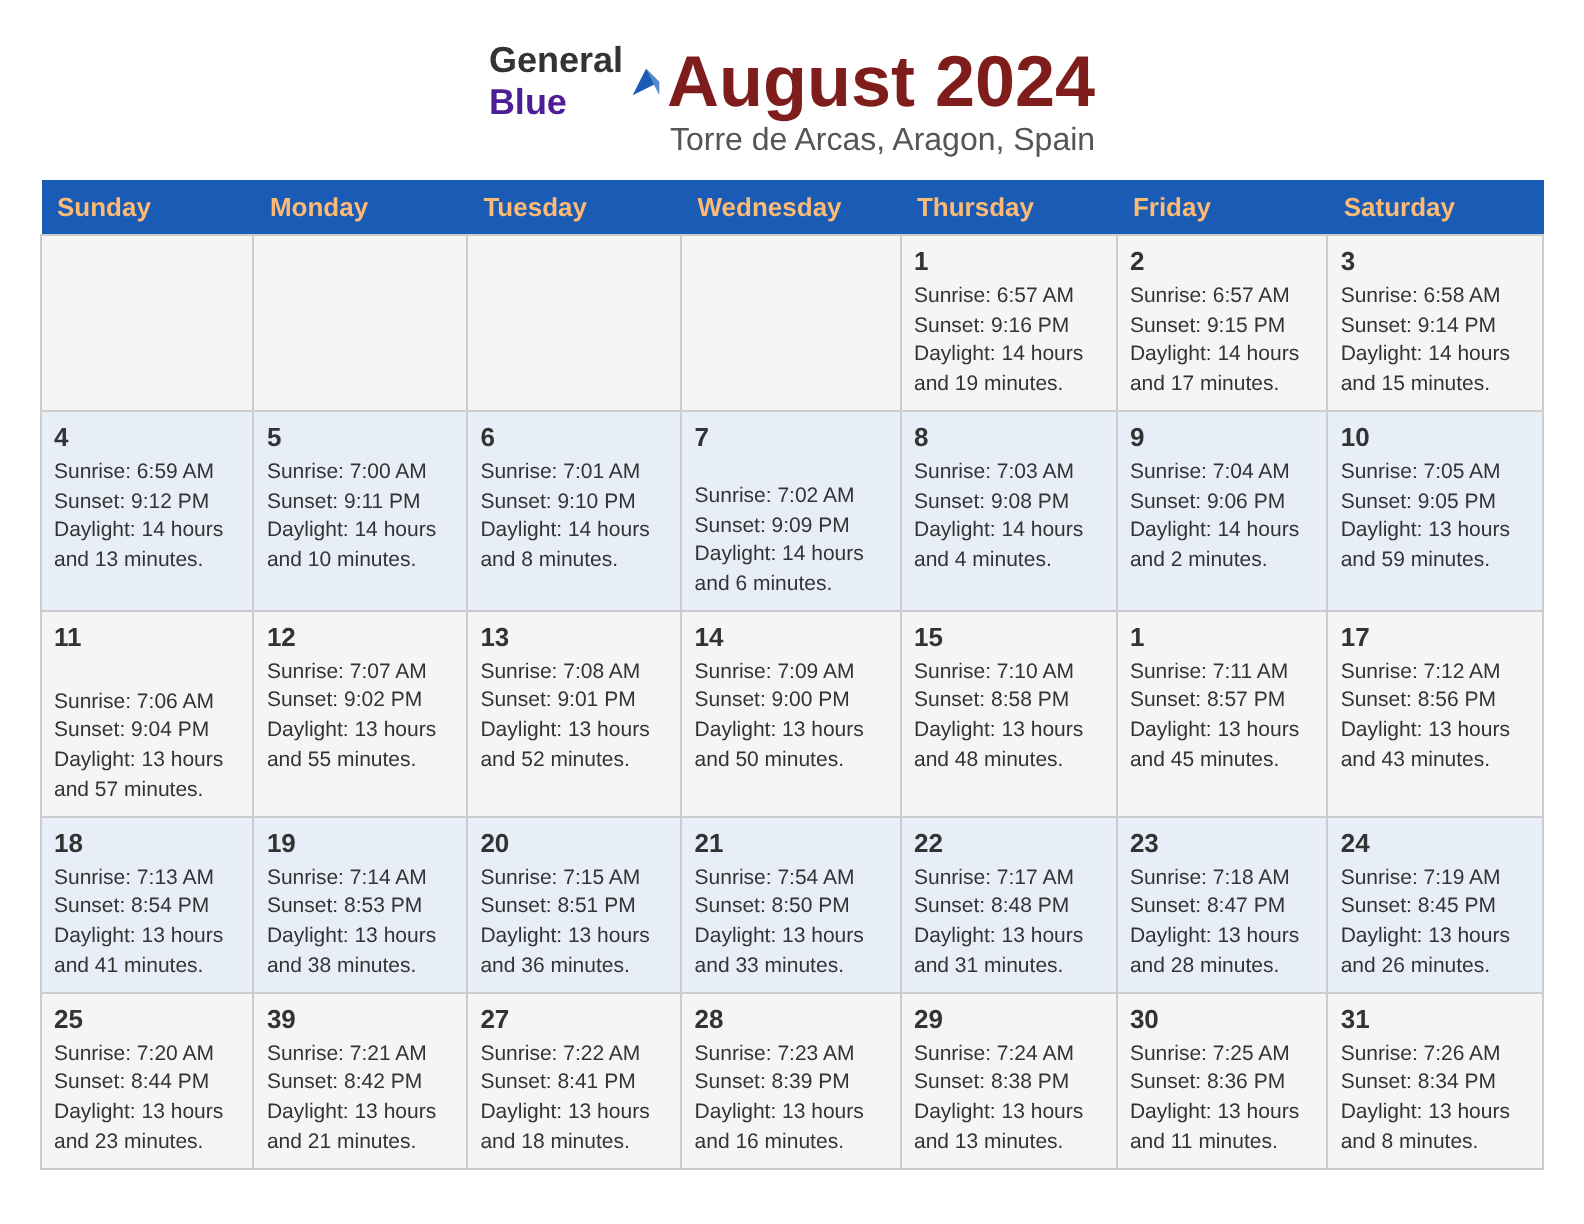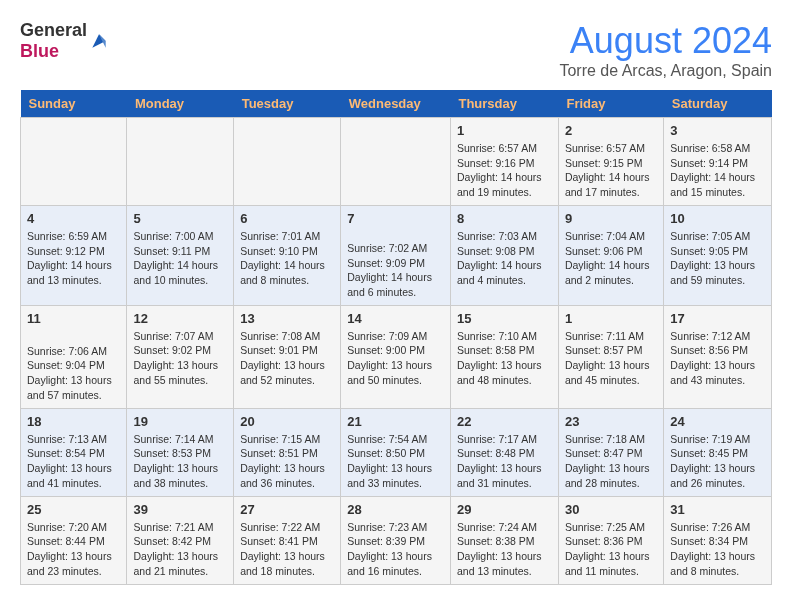--- a/index.html
+++ b/index.html
@@ -5,48 +5,48 @@
     * { box-sizing: border-box; margin: 0; padding: 0; }
     body {
       font-family: Arial, sans-serif;
       background: #fff;
       width: 792px;
       min-height: 612px;
       padding: 20px;
     }
     .header {
       display: flex;
-      justify-content: space-between;
+      justify-content: center;
       align-items: flex-start;
       margin-bottom: 10px;
     }
     .logo {
       display: flex;
       align-items: center;
     }
     .logo-text {
       display: flex;
       flex-direction: column;
       font-size: 18px;
       font-weight: bold;
     }
     .logo-general { color: #333; }
-    .logo-blue { color: #be185d; }
+    .logo-blue { color: #4c1d95; }
     .logo-icon {
       width: 20px;
       height: 20px;
       margin-left: 2px;
     }
     .title-block {
       text-align: right;
     }
     .month-title {
       font-size: 36px;
-      font-weight: normal;
-      color: #3b82f6;
+      font-weight: bold;
+      color: #7f1d1d;
     }
     .location {
       font-size: 16px;
       color: #555;
     }
     table {
       width: 100%;
       border-collapse: collapse;
     }
     thead tr th {

